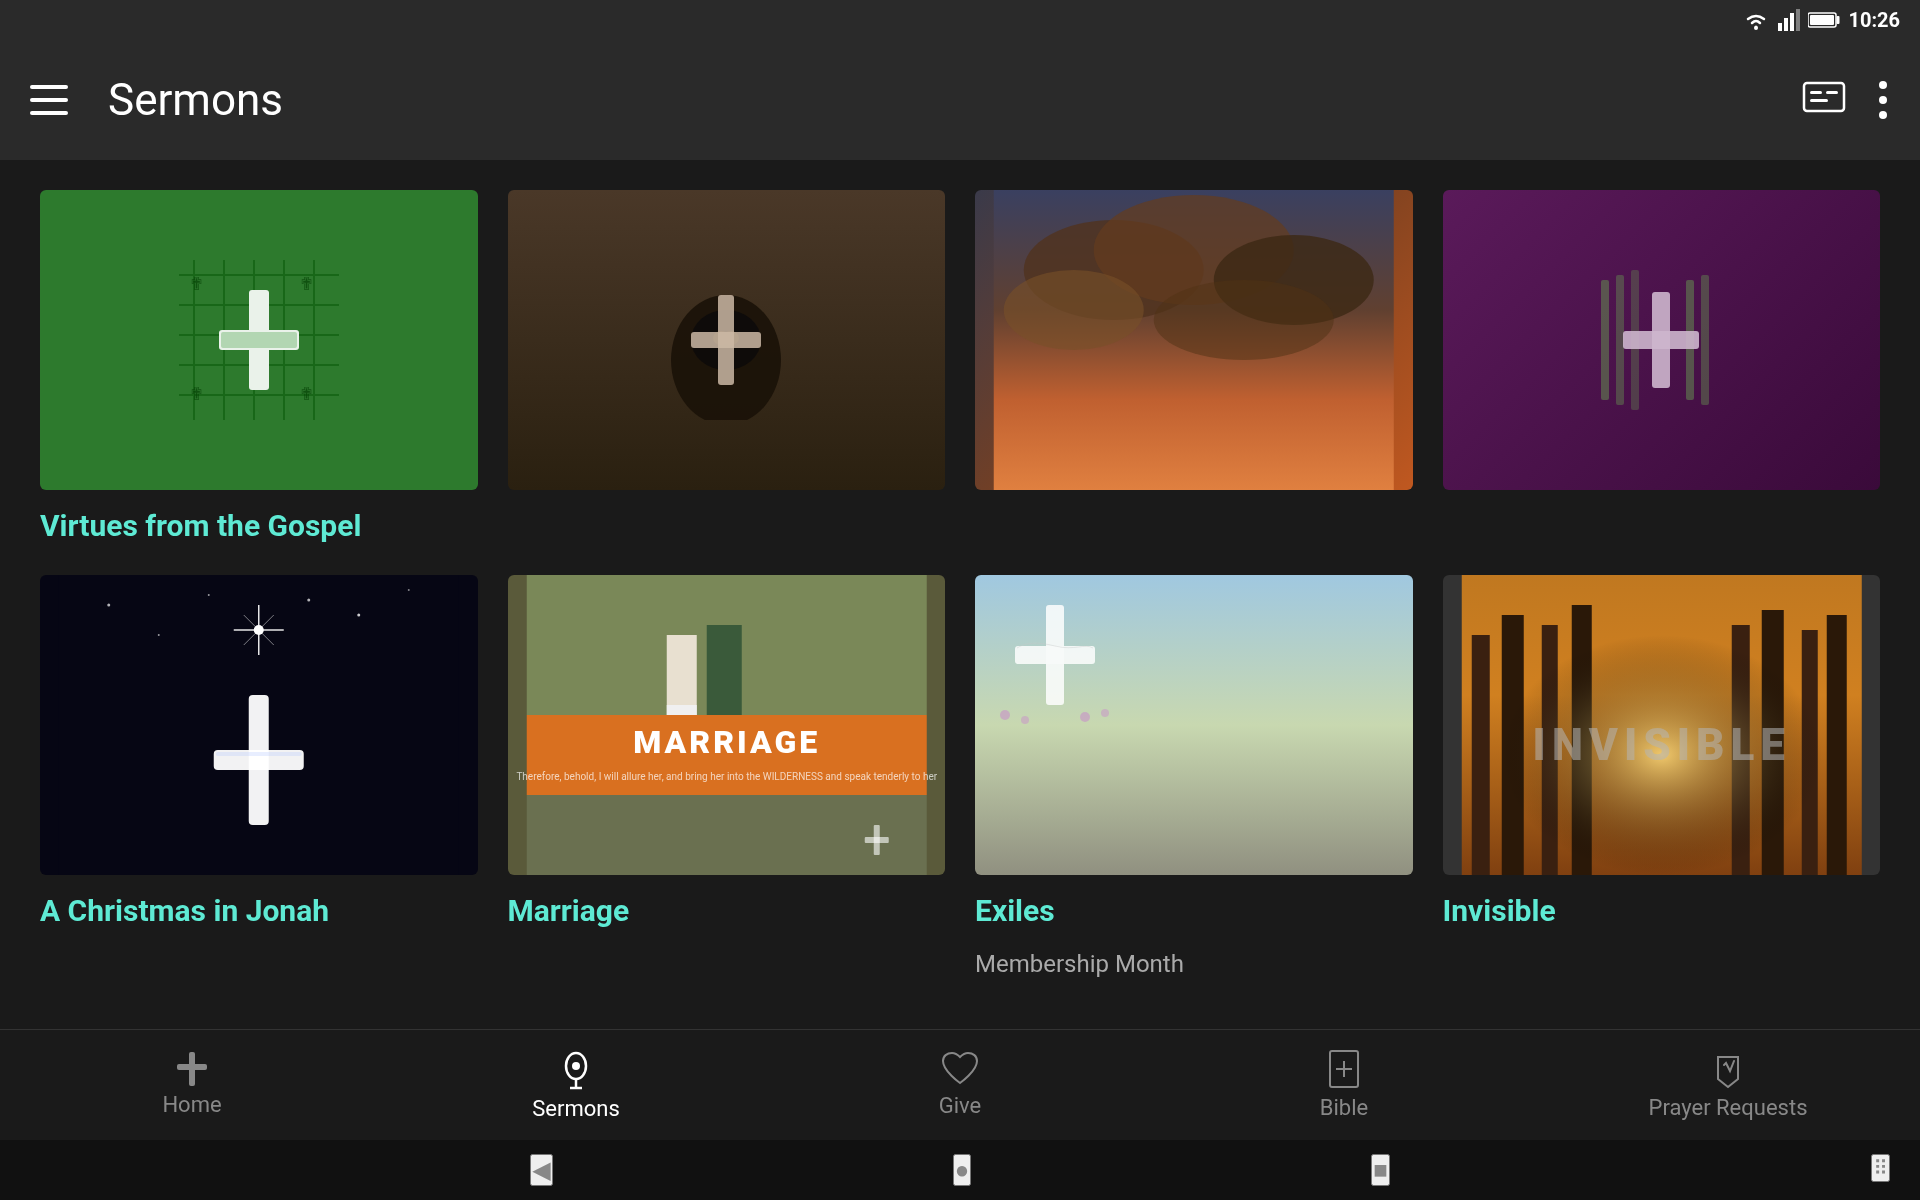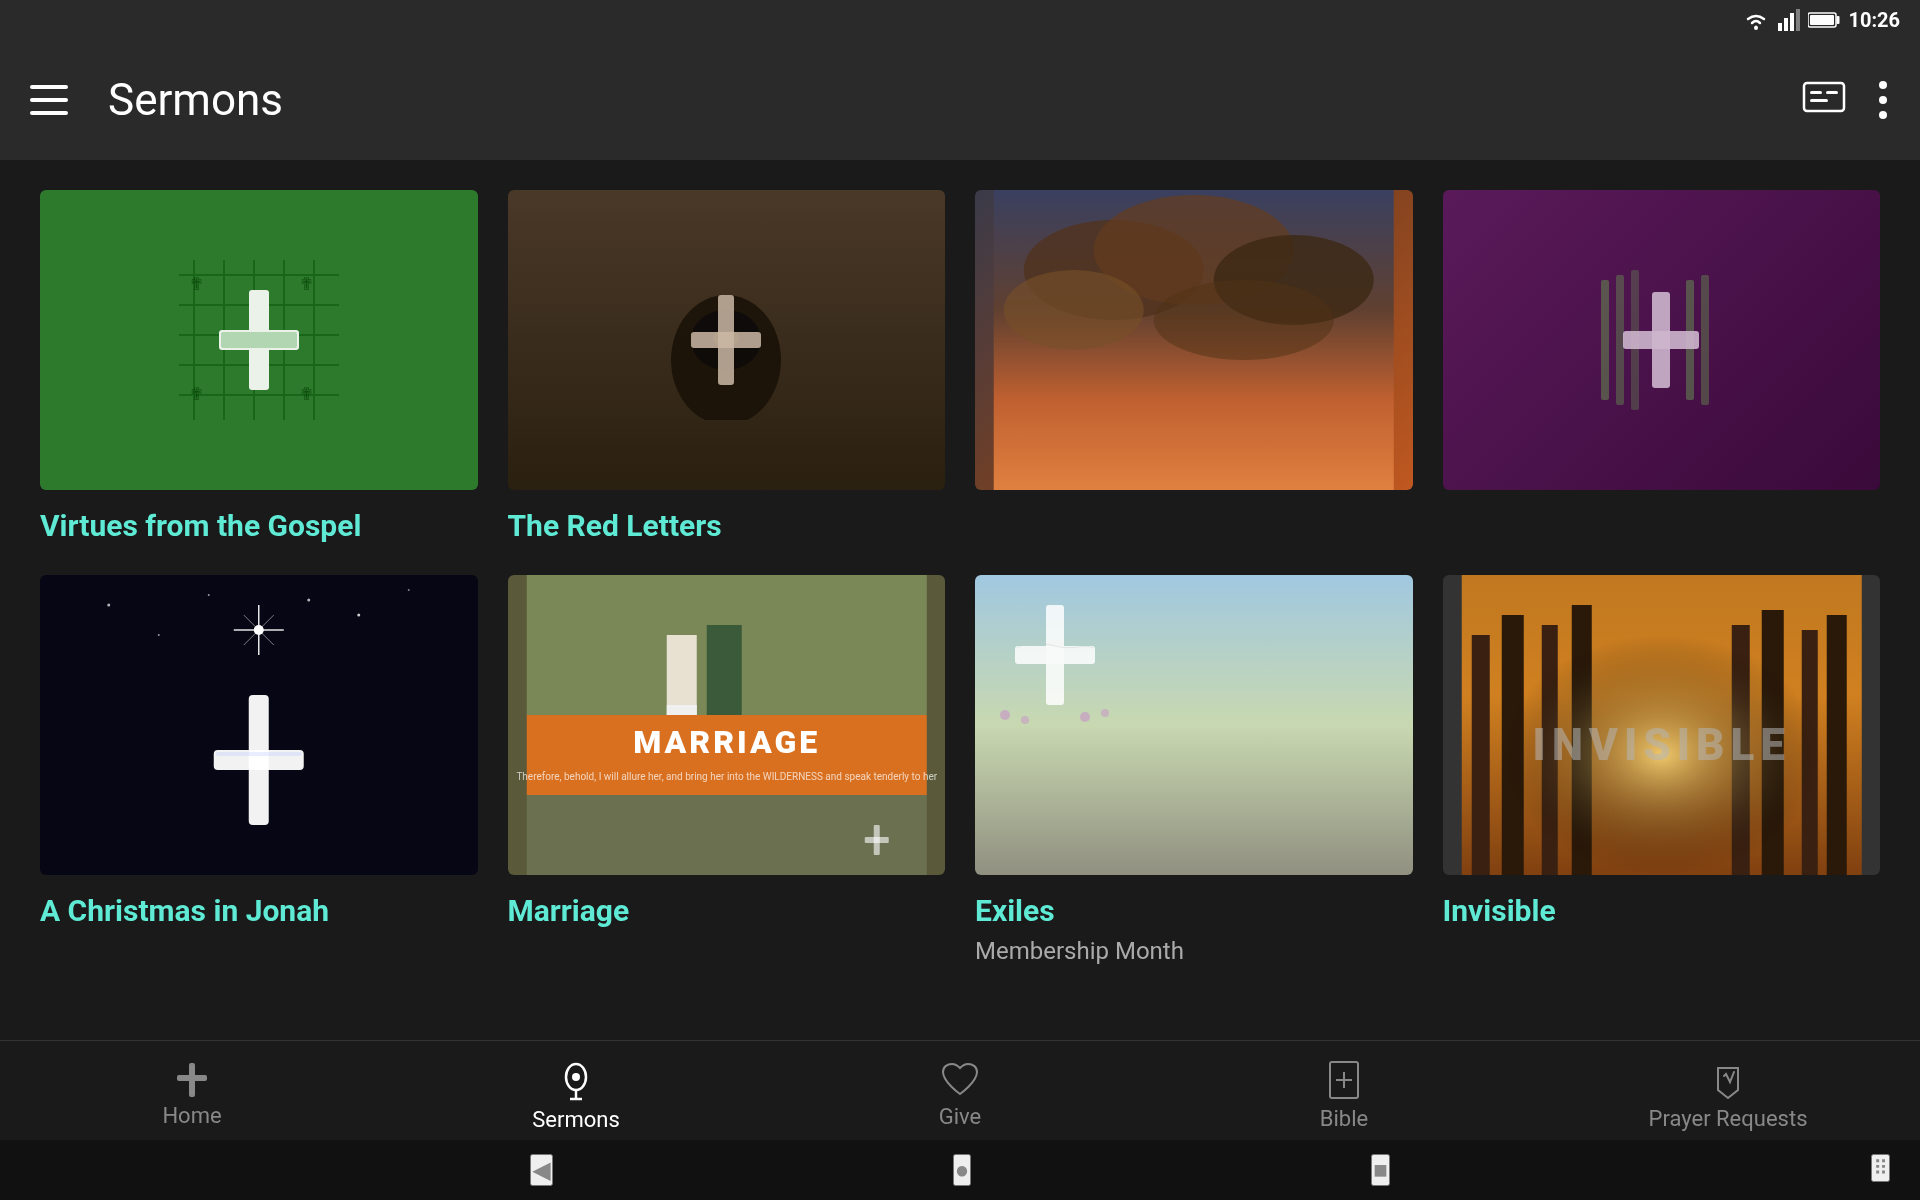--- a/index.html
+++ b/index.html
@@ -92,21 +92,21 @@
     .sermon-title {
       font-size: 30px;
       font-weight: bold;
       color: #5eead4;
       margin-top: 16px;
       line-height: 1.3;
     }
     .sermon-subtitle {
       font-size: 24px;
       color: #aaa;
-      margin-top: 7px;
+      margin-top: 20px;
     }
 
     
     .thumb-virtues {
       background: #2d7a2d;
       display: flex;
       align-items: center;
       justify-content: center;
     }
     .thumb-red-letters {
@@ -138,21 +138,21 @@
     
     .cross-icon {
       width: 160px;
       height: 160px;
       opacity: 0.9;
     }
 
     
     .bottom-nav {
       position: absolute;
-      bottom: 50px;
+      bottom: 61px;
       left: 0;
       right: 0;
       height: 110px;
       background: #1a1a1a;
       display: flex;
       align-items: center;
       border-top: 1px solid #333;
     }
     .nav-item {
       flex: 1;
@@ -287,21 +287,20 @@
         <ellipse cx="80" cy="80" rx="35" ry="30" fill="#0a0808"></ellipse>
         <ellipse cx="75" cy="78" rx="8" ry="7" fill="#3a2a10"></ellipse>
         <ellipse cx="85" cy="78" rx="8" ry="7" fill="#3a2a10"></ellipse>
 
         <g transform="translate(80,80)">
           <rect x="-35" y="-8" width="70" height="16" fill="rgba(220,200,180,0.85)" rx="3"></rect>
           <rect x="-8" y="-45" width="16" height="90" fill="rgba(220,200,180,0.85)" rx="3"></rect>
         </g>
       </svg>
     </div>
-    <span class="sermon-title">The Red Letters</span>
   </div>
 
   <div class="sermon-card">
     <div class="sermon-thumbnail thumb-hebrews">
 
       <svg width="100%" height="100%" viewBox="0 0 400 300">
         <defs>
           <linearGradient id="skyGrad" x1="0%" y1="0%" x2="0%" y2="100%">
             <stop offset="0%" style="stop-color:#3a4060"></stop>
             <stop offset="40%" style="stop-color:#604030"></stop>

